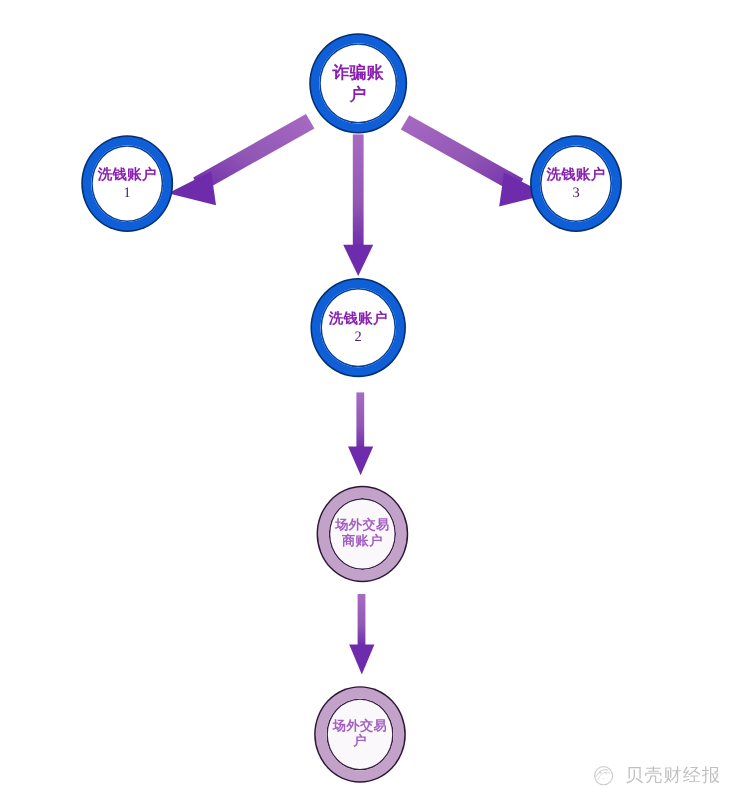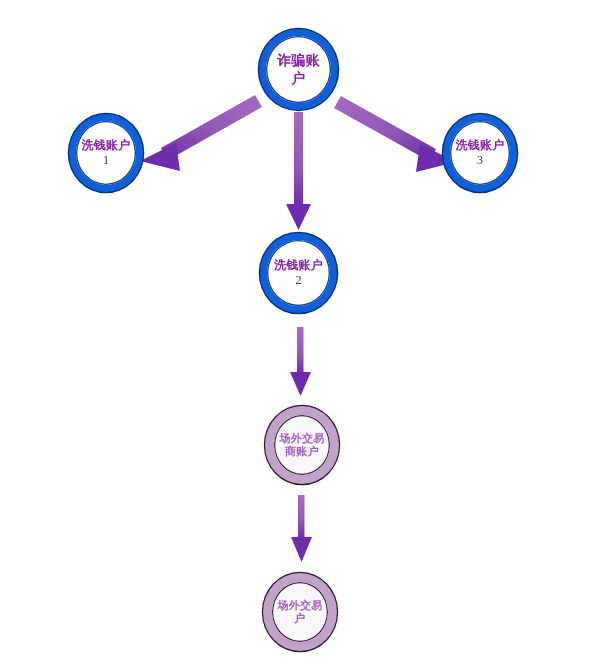--- a/index.html
+++ b/index.html
@@ -179,14 +179,25 @@
   <div class="node purple" id="node-otc">
     <span class="node-label">场外交易
 商账户</span>
   </div>
 
   <div class="node purple" id="node-investor">
     <span class="node-label">场外交易
 户</span>
   </div>
 
+  <div id="watermark">
+    <svg class="wm-logo" viewBox="0 0 24 24">
+      <circle cx="12" cy="12.5" r="8.2" fill="none" stroke="#b0b0b0" stroke-width="1.1"></circle>
+      <path d="M5 13.5 Q9 5 16.5 7.5" fill="none" stroke="#b0b0b0" stroke-width="0.9"></path>
+      <path d="M6.5 16.5 Q11 7 18 10" fill="none" stroke="#c2c2c2" stroke-width="0.8"></path>
+      <circle cx="9" cy="9.5" r="1.1" fill="#b8b8b8"></circle>
+      <circle cx="14.5" cy="10.5" r="0.8" fill="#c0c0c0"></circle>
+      <circle cx="11.5" cy="15" r="0.7" fill="#c8c8c8"></circle>
+    </svg>
+    <span class="wm-text">贝壳财经报</span>
+  </div>
 
 </div>
 
 </body></html>

